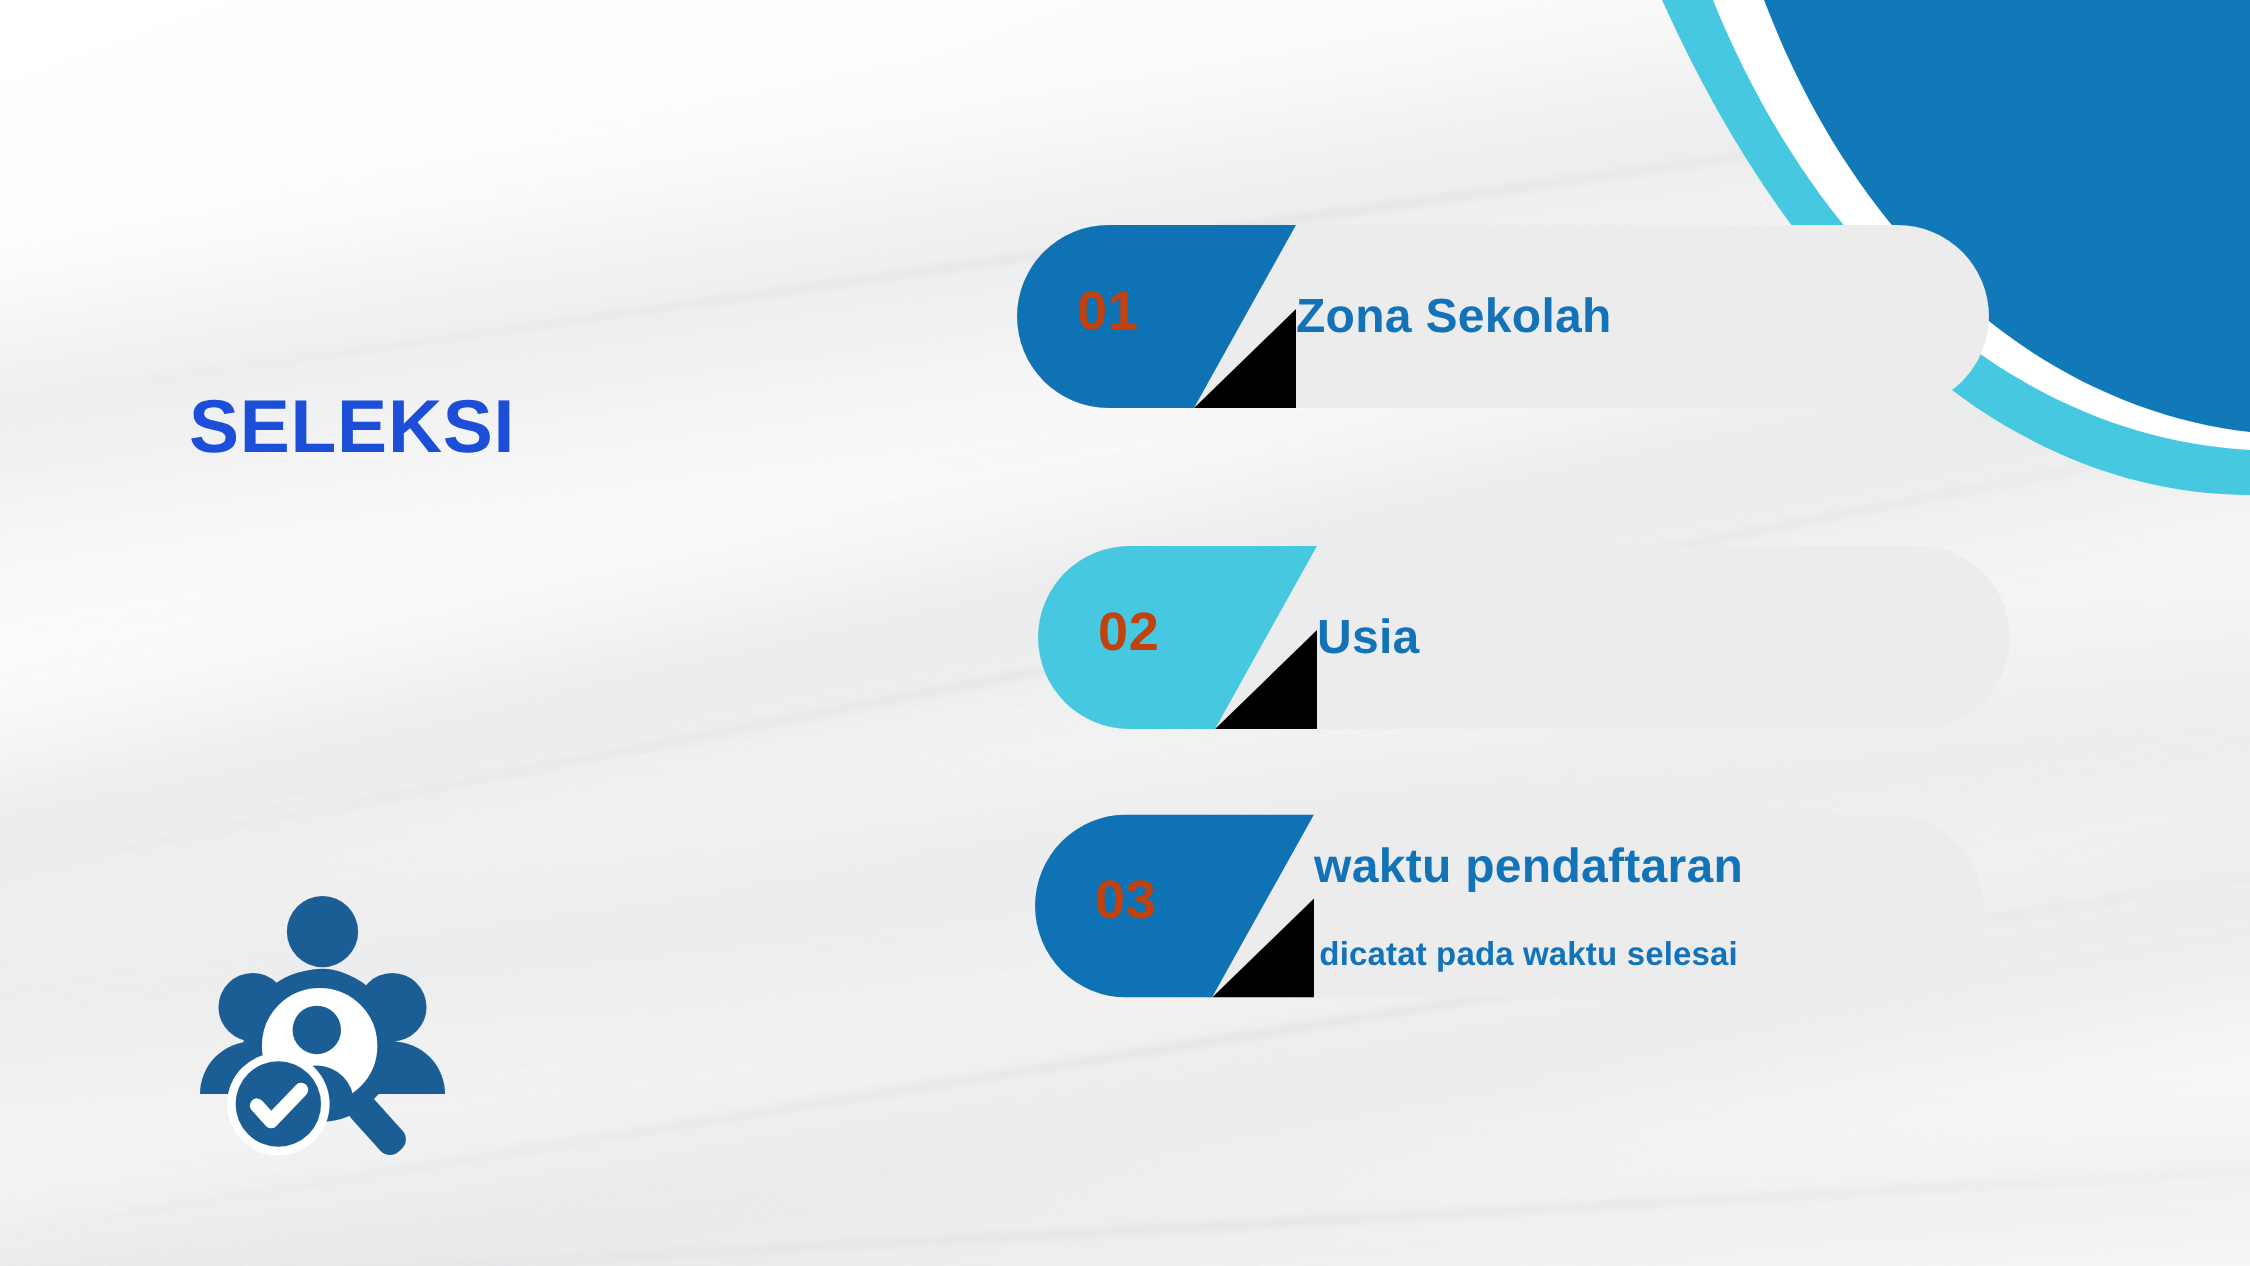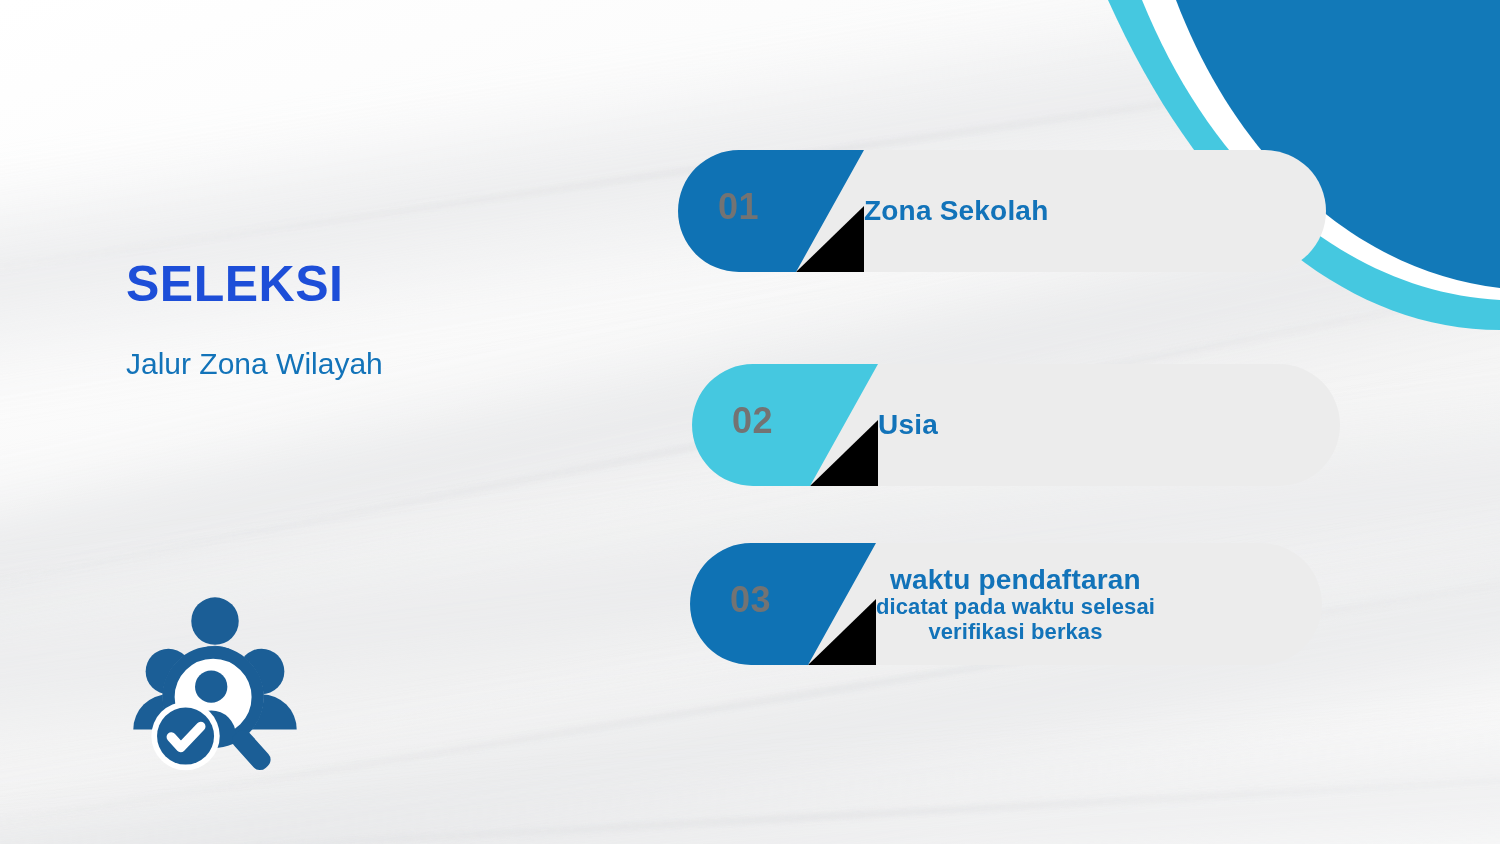--- a/index.html
+++ b/index.html
@@ -120,35 +120,35 @@
     left: 0;
     top: 0;
     width: 186px;
     height: 114px;
     display: flex;
     align-items: center;
     padding-left: 40px;
     box-sizing: border-box;
     font-size: 36px;
     font-weight: bold;
-    color: #737373;
+    color: #c2410c;
     letter-spacing: 0.5px;
     z-index: 3;
   }
   .card .card-text {
     position: absolute;
     top: 0;
     height: 122px;
     display: flex;
     flex-direction: column;
     justify-content: center;
     z-index: 4;
   }
   .card-title {
-    font-size: 28px;
+    font-size: 32px;
     font-weight: bold;
     color: #1273b9;
     line-height: 1.12;
     letter-spacing: 0.2px;
   }
   .card-sub {
     font-size: 22px;
     font-weight: bold;
     color: #1273b9;
     line-height: 1.12;
@@ -159,21 +159,21 @@
   #card-1 { left: 678px; top: 150px; width: 648px; }
   #card-1 .pill { width: 648px; }
   #card-1 .card-text { left: 186px; }
 
   #card-2 { left: 692px; top: 364px; width: 648px; }
   #card-2 .pill { width: 648px; }
   #card-2 .card-text { left: 186px; }
 
   #card-3 { left: 690px; top: 543px; width: 632px; text-align: center; }
   #card-3 .pill { width: 632px; }
-  #card-3 .card-text { left: 186px; }
+  #card-3 .card-text { left: 186px; gap: 28px; }
 </style>
 </head>
 <body>
 
 <div class="slide">
 
   <div class="bg-base"></div>
   <div class="bg-wave w1"></div>
   <div class="bg-wave w2"></div>
   <div class="bg-wave w3"></div>
@@ -190,21 +190,20 @@
 
     <path d="M 420 0 L 420 300 C 270 292 135 180 62 0 Z" fill="#ffffff"></path>
 
     <path d="M 420 0 L 420 288 C 282 272 160 168 96 0 Z" fill="#1279b8"></path>
 
     <path d="M 420 0 L 420 0 Z" fill="#ffffff"></path>
   </svg>
 
   <div class="left-block">
     <h1 class="title">SELEKSI</h1>
-    <p class="subtitle">Jalur Zona Wilayah</p>
   </div>
 
   <svg class="brand-icon" viewBox="0 0 200 200">
     <g fill="#1b5e96">
 
       <circle cx="51" cy="91" r="24"></circle>
       <path d="M 14 152 a 37 37 0 0 1 74 0 Z"></path>
 
       <circle cx="149" cy="91" r="24"></circle>
       <path d="M 112 152 a 37 37 0 0 1 74 0 Z"></path>
@@ -253,17 +252,16 @@
   <div class="card" id="card-3">
     <div class="pill"></div>
     <svg class="badge-wrap" viewBox="0 0 186 122" preserveAspectRatio="none">
       <path d="M 118 122 L 186 122 L 186 56 Z" fill="#000000"></path>
       <path d="M 186 0 L 61 0 A 61 61 0 0 0 61 122 L 118 122 Z" fill="#0f72b4"></path>
     </svg>
     <div class="badge-num">03</div>
     <div class="card-text">
       <div class="card-title">waktu pendaftaran</div>
       <div class="card-sub">dicatat pada waktu selesai</div>
-      <div class="card-sub">verifikasi berkas</div>
     </div>
   </div>
 
 </div>
 
 </body></html>

